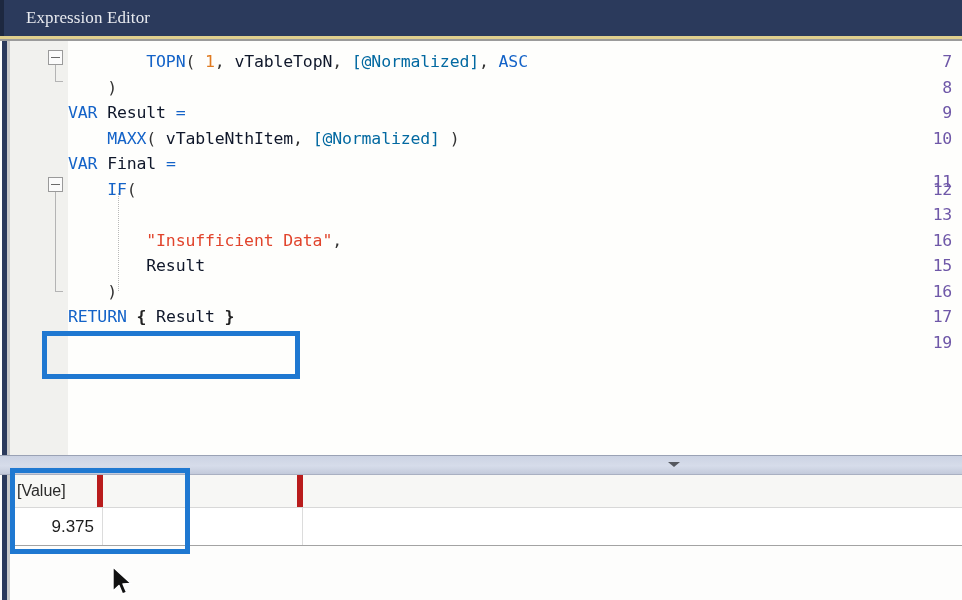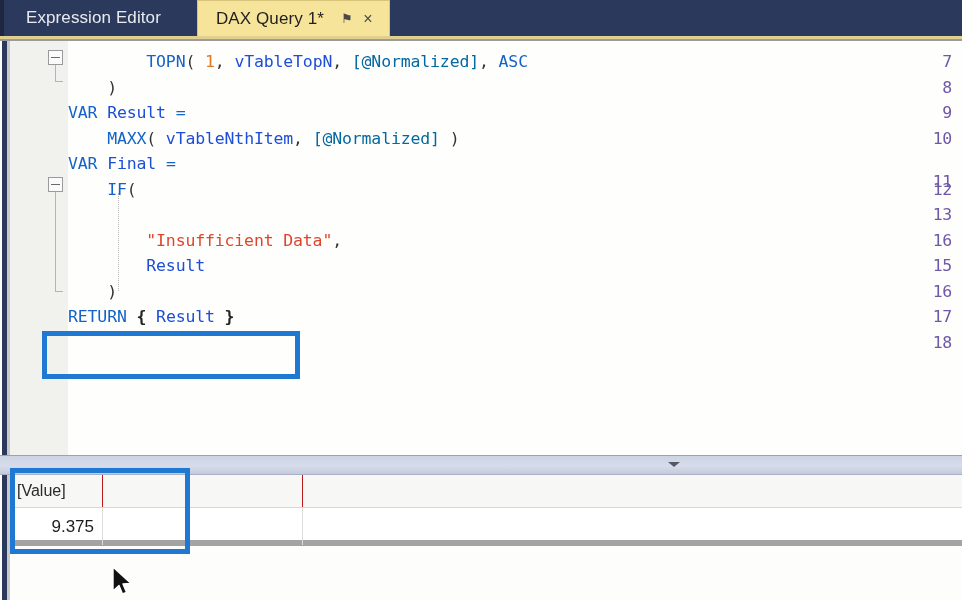--- a/index.html
+++ b/index.html
@@ -28,20 +28,21 @@
   }
   .tab {
     display: flex;
     align-items: center;
     box-sizing: border-box;
     height: 36px;
     font-size: 17px;
     letter-spacing: .1px;
     white-space: nowrap;
     cursor: default;
+    font-family: Liberation Serif, serif;
   }
   .tab.inactive {
     color: #e8eaef;
     padding: 0 22px 0 26px;
     background: #2b3a5c;
   }
   .tab.active {
     color: #1f1f1f;
     background: #f7e49b;
     padding: 0 12px 0 18px;
@@ -115,21 +116,21 @@
     left: 68px;
     white-space: pre;
     font-family: "DejaVu Sans Mono", "Liberation Mono", monospace;
     font-size: 16.5px;
     line-height: 25.5px;
     letter-spacing: -0.15px;
     color: #222222;
   }
   .kw   { color: #1463c8; }     
   .fn   { color: #1463c8; }     
-  .var  { color: #1d4ed8; margin-top: 20px; }     
+  .var  { color: #0f172a; margin-top: 20px; }     
   .meas { color: #0369a1; }     
   .num  { color: #e07a20; }     
   .str  { color: #e1442c; }     
   .punc { color: #333333; }
   .brace{ color: #222222; font-weight: bold; }
 
   
   .fold-box {
     position: absolute;
     width: 15px; height: 15px;
@@ -220,28 +221,28 @@
   }
   .grid-head-cell {
     position: absolute; top: 0;
     height: 32px;
     display: flex;
     align-items: center;
     box-sizing: border-box;
     padding-left: 7px;
     font-size: 16px;
     color: #2a2a2a;
-    border-right: 1px solid #b91c1c;
+    border-right: 6px solid #b91c1c;
     white-space: nowrap;
   }
   #grid-row {
     position: absolute; left: 0; top: 33px;
     width: 952px; height: 38px;
     background: #ffffff;
-    border-bottom: 6px solid #a3a3a3;
+    border-bottom: 1px solid #a3a3a3;
     box-sizing: border-box;
   }
   .grid-cell {
     position: absolute; top: 0;
     height: 37px;
     display: flex;
     align-items: center;
     justify-content: flex-end;
     box-sizing: border-box;
     padding-right: 8px;
@@ -274,25 +275,20 @@
     pointer-events: none;
   }
 </style>
 </head>
 <body>
 
 <div id="tabbar">
   <div id="tabbar-edge"></div>
   <div class="tab inactive">
     <span class="tab-title">Expression Editor</span>
-  </div>
-  <div class="tab active">
-    <span class="tab-title">DAX Query 1*</span>
-    <span class="tab-icon pin">⚑</span>
-    <span class="tab-icon close">×</span>
   </div>
 </div>
 <div id="tabbar-underline"></div>
 <div id="tabbar-underline2"></div>
 
 <div id="editor">
   <div id="editor-left-rail"></div>
   <div id="editor-left-rail-b"></div>
   <div id="gutter"></div>
 
@@ -300,21 +296,21 @@
   <div class="linenum" style="top:33.5px">8</div>
   <div class="linenum" style="top:59px">9</div>
   <div class="linenum" style="top:84.5px">10</div>
   <div class="linenum" style="top:128px">11</div>
   <div class="linenum" style="top:135.5px">12</div>
   <div class="linenum" style="top:161px">13</div>
   <div class="linenum" style="top:186.5px">16</div>
   <div class="linenum" style="top:212px">15</div>
   <div class="linenum" style="top:237.5px">16</div>
   <div class="linenum" style="top:263px">17</div>
-  <div class="linenum" style="top:288.5px">18</div>
+  <div class="linenum" style="top:288.5px">19</div>
 
   <div class="fold-box" style="left:48px; top:9px;"></div>
   <div class="fold-vline" style="left:55px; top:24px; height:16px;"></div>
   <div class="fold-elbow" style="left:55px; top:40px;"></div>
 
   <div class="fold-box" style="left:48px; top:136px;"></div>
   <div class="fold-vline" style="left:55px; top:151px; height:99px;"></div>
   <div class="fold-elbow" style="left:55px; top:250px;"></div>
 
   <div class="indent-guide" style="left:118px; top:152px; height:98px;"></div>

